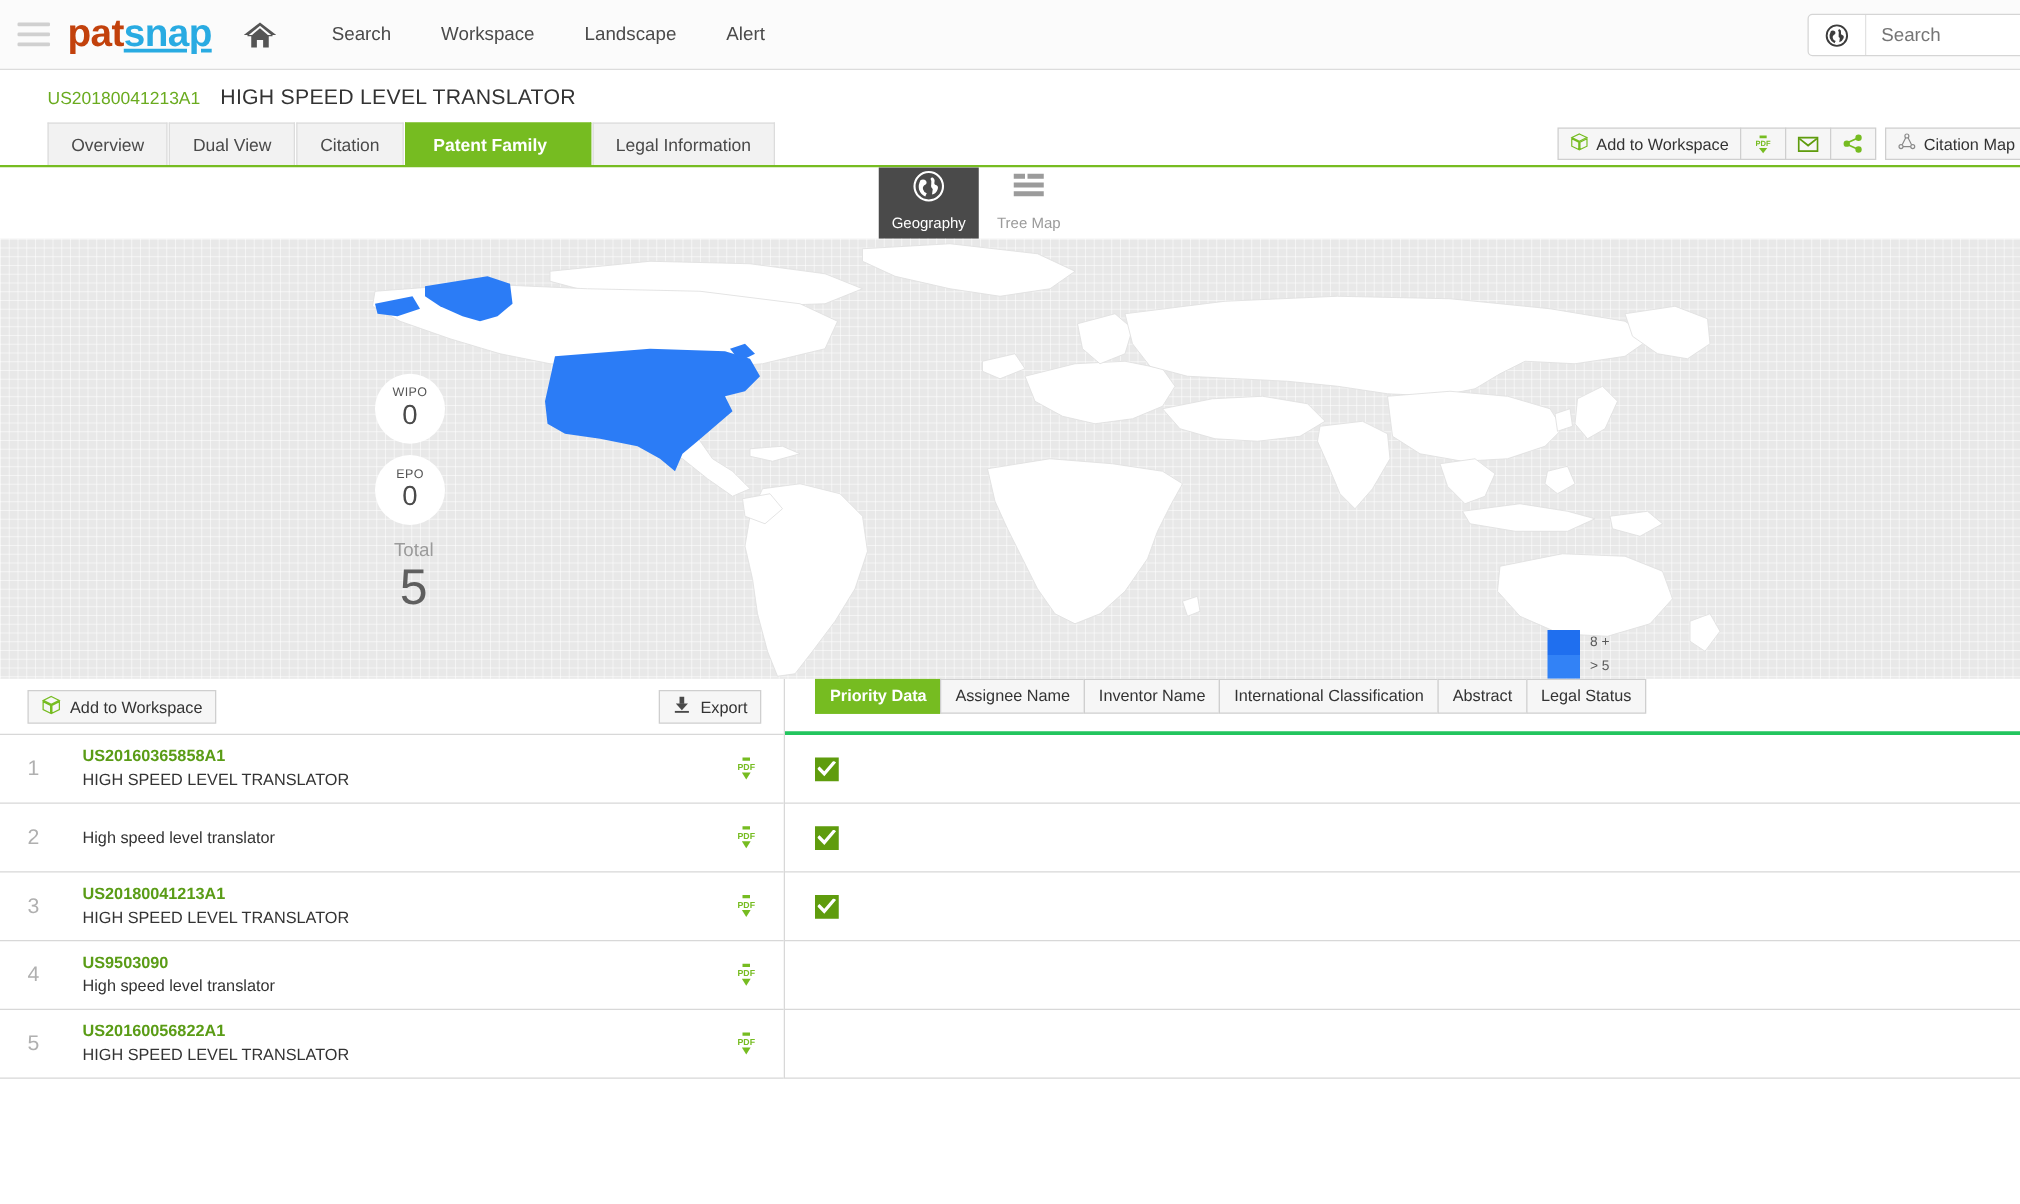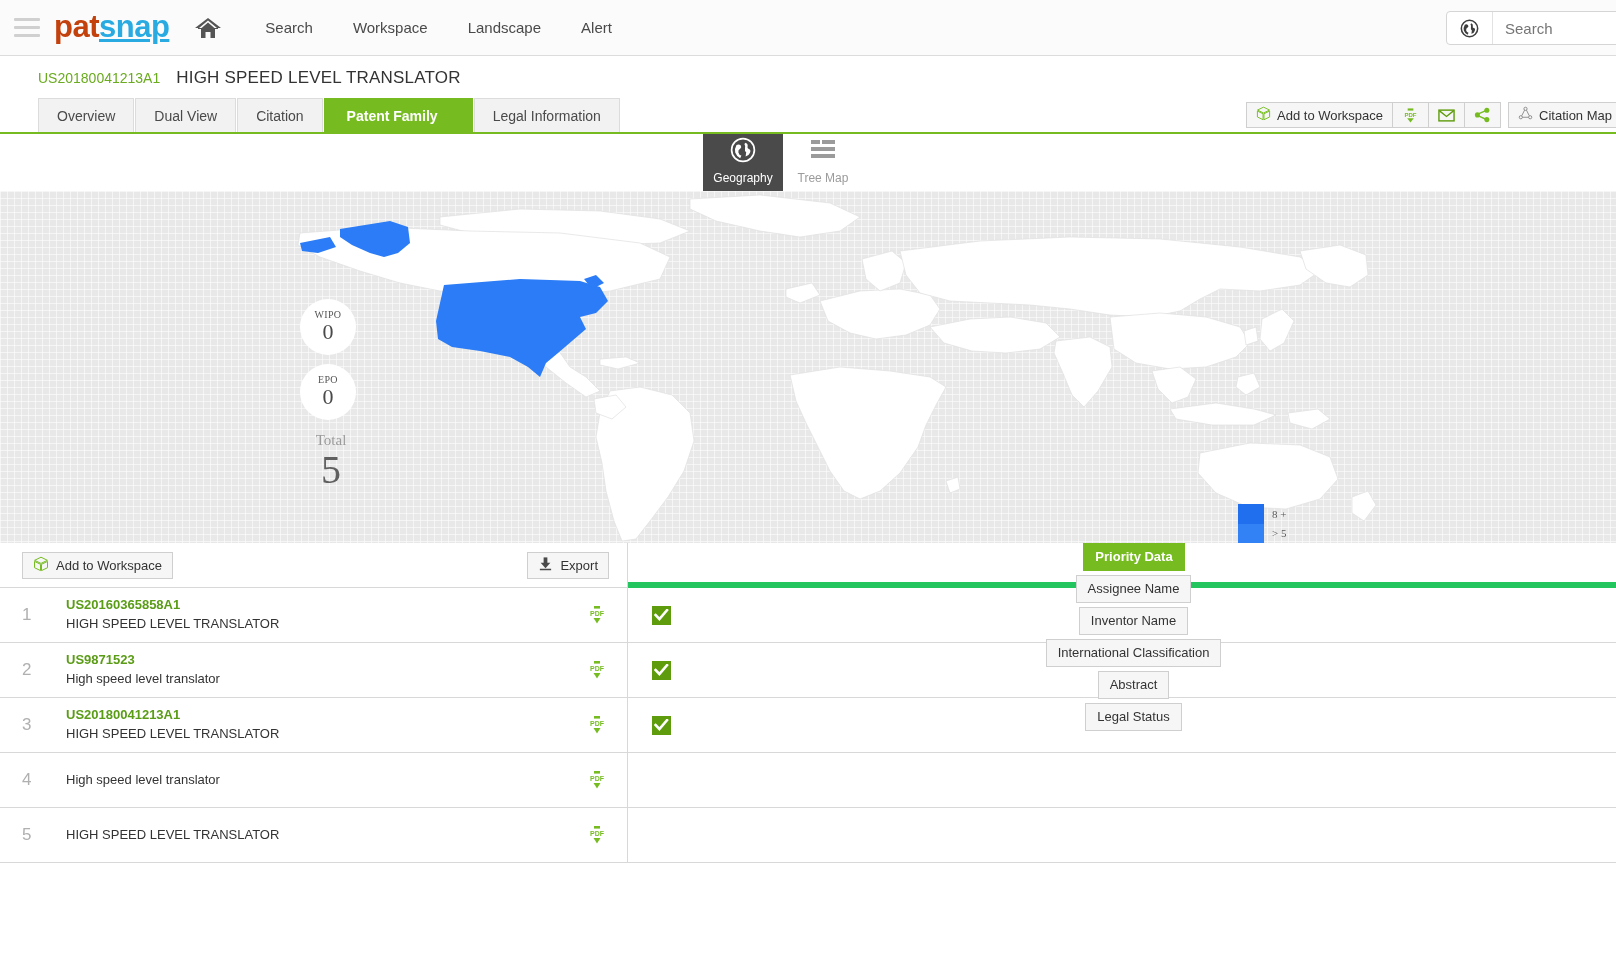--- a/index.html
+++ b/index.html
@@ -139,21 +139,20 @@
   
   .mapbox {
     position: relative;
     height: 352px;
     background-color: #e8e8e8;
     background-image:
       linear-gradient(to right, rgba(255,255,255,0.55) 1px, transparent 1px),
       linear-gradient(to bottom, rgba(255,255,255,0.55) 1px, transparent 1px);
     background-size: 7px 7px;
     overflow: hidden;
-    font-family: Liberation Serif, serif;
   }
   .worldmap { position: absolute; left: 0; top: 0; width: 100%; height: 100%; }
   .stats { position: absolute; left: 300px; top: 108px; width: 62px; text-align: center; }
   .bubble {
     width: 56px; height: 56px; border-radius: 50%;
     background: #fff;
     display: flex; flex-direction: column; align-items: center; justify-content: center;
     margin-bottom: 9px;
   }
   .bubble .blbl { font-size: 10px; color: #555; line-height: 1; letter-spacing: .3px; }
@@ -174,24 +173,23 @@
     padding: 0 18px 0 22px;
     border-bottom: 1px solid #d8d8d8;
   }
   .wsbtn {
     height: 27px; background: #f6f6f6; border: 1px solid #cfcfcf;
     display: flex; align-items: center; padding: 0 10px;
     font-size: 13px; color: #333; cursor: pointer;
   }
   .wsbtn .lbl { margin-left: 7px; }
   .rtoolbar {
-    height: 45px; display: flex; align-items: center;
-    border-bottom: 6px solid #22c55e;
+    height: 45px; display: flex; align-items: flex-start;
+    border-bottom: 3px solid #22c55e;
     padding-left: 24px;
-    flex-direction: column;
   }
   .dtab {
     font-size: 13px; color: #333;
     border: 1px solid #cfcfcf;
     background: #f6f6f6;
     padding: 5px 11px 6px 11px;
     margin-left: -1px;
     margin-bottom: 4px;
     cursor: pointer;
     white-space: nowrap;
@@ -455,21 +453,20 @@
           <rect x="6" y="1" width="6" height="2.6" fill="#76bc21"></rect>
           <text x="9" y="11" text-anchor="middle" font-size="7" font-weight="bold" fill="#76bc21" font-family="Liberation Sans, sans-serif">PDF</text>
           <path d="M5.5 13 L12.5 13 L9 18.5 Z" fill="#76bc21"></path>
         </svg>
       </div>
     </div>
 
     <div class="prow">
       <div class="num">2</div>
       <div class="pinfo">
-        <div class="pid">US9871523</div>
         <div class="ptitle">High speed level translator</div>
       </div>
       <div class="pdficon">
         <svg width="18" height="20" viewBox="0 0 18 20">
           <rect x="6" y="1" width="6" height="2.6" fill="#76bc21"></rect>
           <text x="9" y="11" text-anchor="middle" font-size="7" font-weight="bold" fill="#76bc21" font-family="Liberation Sans, sans-serif">PDF</text>
           <path d="M5.5 13 L12.5 13 L9 18.5 Z" fill="#76bc21"></path>
         </svg>
       </div>
     </div>
@@ -485,34 +482,36 @@
           <rect x="6" y="1" width="6" height="2.6" fill="#76bc21"></rect>
           <text x="9" y="11" text-anchor="middle" font-size="7" font-weight="bold" fill="#76bc21" font-family="Liberation Sans, sans-serif">PDF</text>
           <path d="M5.5 13 L12.5 13 L9 18.5 Z" fill="#76bc21"></path>
         </svg>
       </div>
     </div>
 
     <div class="prow">
       <div class="num">4</div>
       <div class="pinfo">
+        <div class="pid">US9503090</div>
         <div class="ptitle">High speed level translator</div>
       </div>
       <div class="pdficon">
         <svg width="18" height="20" viewBox="0 0 18 20">
           <rect x="6" y="1" width="6" height="2.6" fill="#76bc21"></rect>
           <text x="9" y="11" text-anchor="middle" font-size="7" font-weight="bold" fill="#76bc21" font-family="Liberation Sans, sans-serif">PDF</text>
           <path d="M5.5 13 L12.5 13 L9 18.5 Z" fill="#76bc21"></path>
         </svg>
       </div>
     </div>
 
     <div class="prow">
       <div class="num">5</div>
       <div class="pinfo">
+        <div class="pid">US20160056822A1</div>
         <div class="ptitle">HIGH SPEED LEVEL TRANSLATOR</div>
       </div>
       <div class="pdficon">
         <svg width="18" height="20" viewBox="0 0 18 20">
           <rect x="6" y="1" width="6" height="2.6" fill="#76bc21"></rect>
           <text x="9" y="11" text-anchor="middle" font-size="7" font-weight="bold" fill="#76bc21" font-family="Liberation Sans, sans-serif">PDF</text>
           <path d="M5.5 13 L12.5 13 L9 18.5 Z" fill="#76bc21"></path>
         </svg>
       </div>
     </div>

